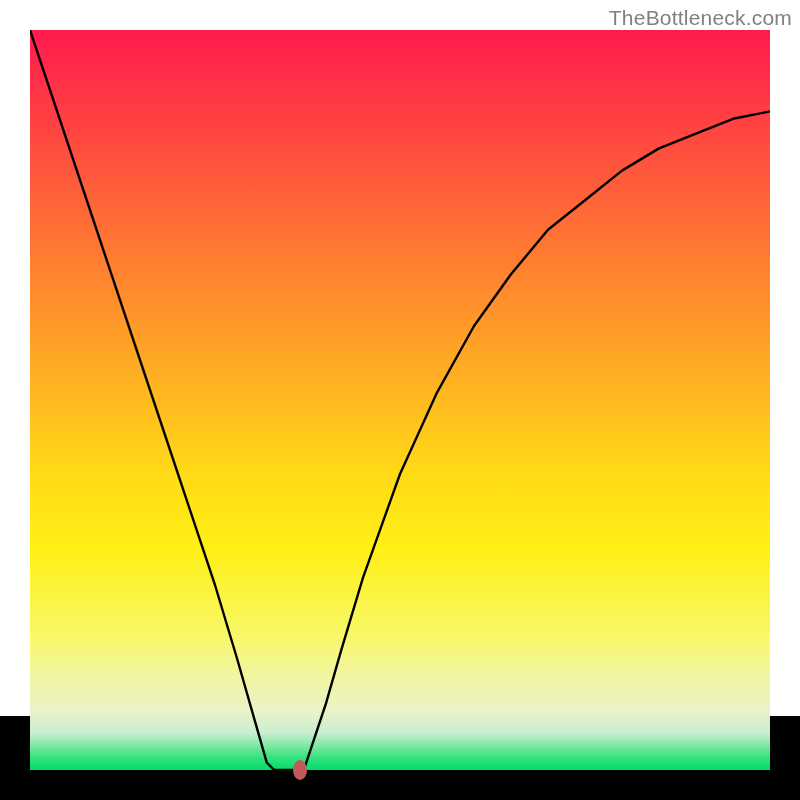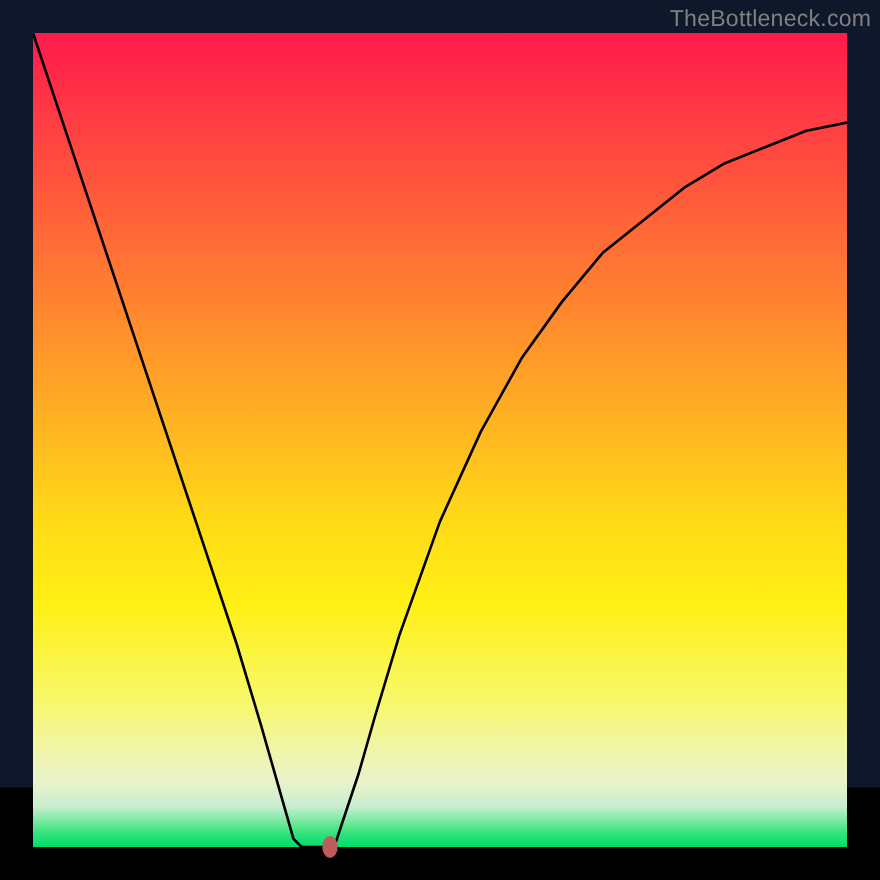--- a/index.html
+++ b/index.html
@@ -8,21 +8,21 @@
     width: 800px;
     height: 800px;
     background: #000;
     font-family: Arial, Helvetica, sans-serif;
     overflow: hidden;
   }
   .frame {
     position: relative;
     width: 800px;
     height: 716px;
-    background: #0f172a;
+    background: #ffffff;
   }
   .plot {
     position: absolute;
     left: 30px;
     top: 30px;
     width: 740px;
     height: 740px;
     background: linear-gradient(
       to bottom,
       #ff1a4d 0%,

